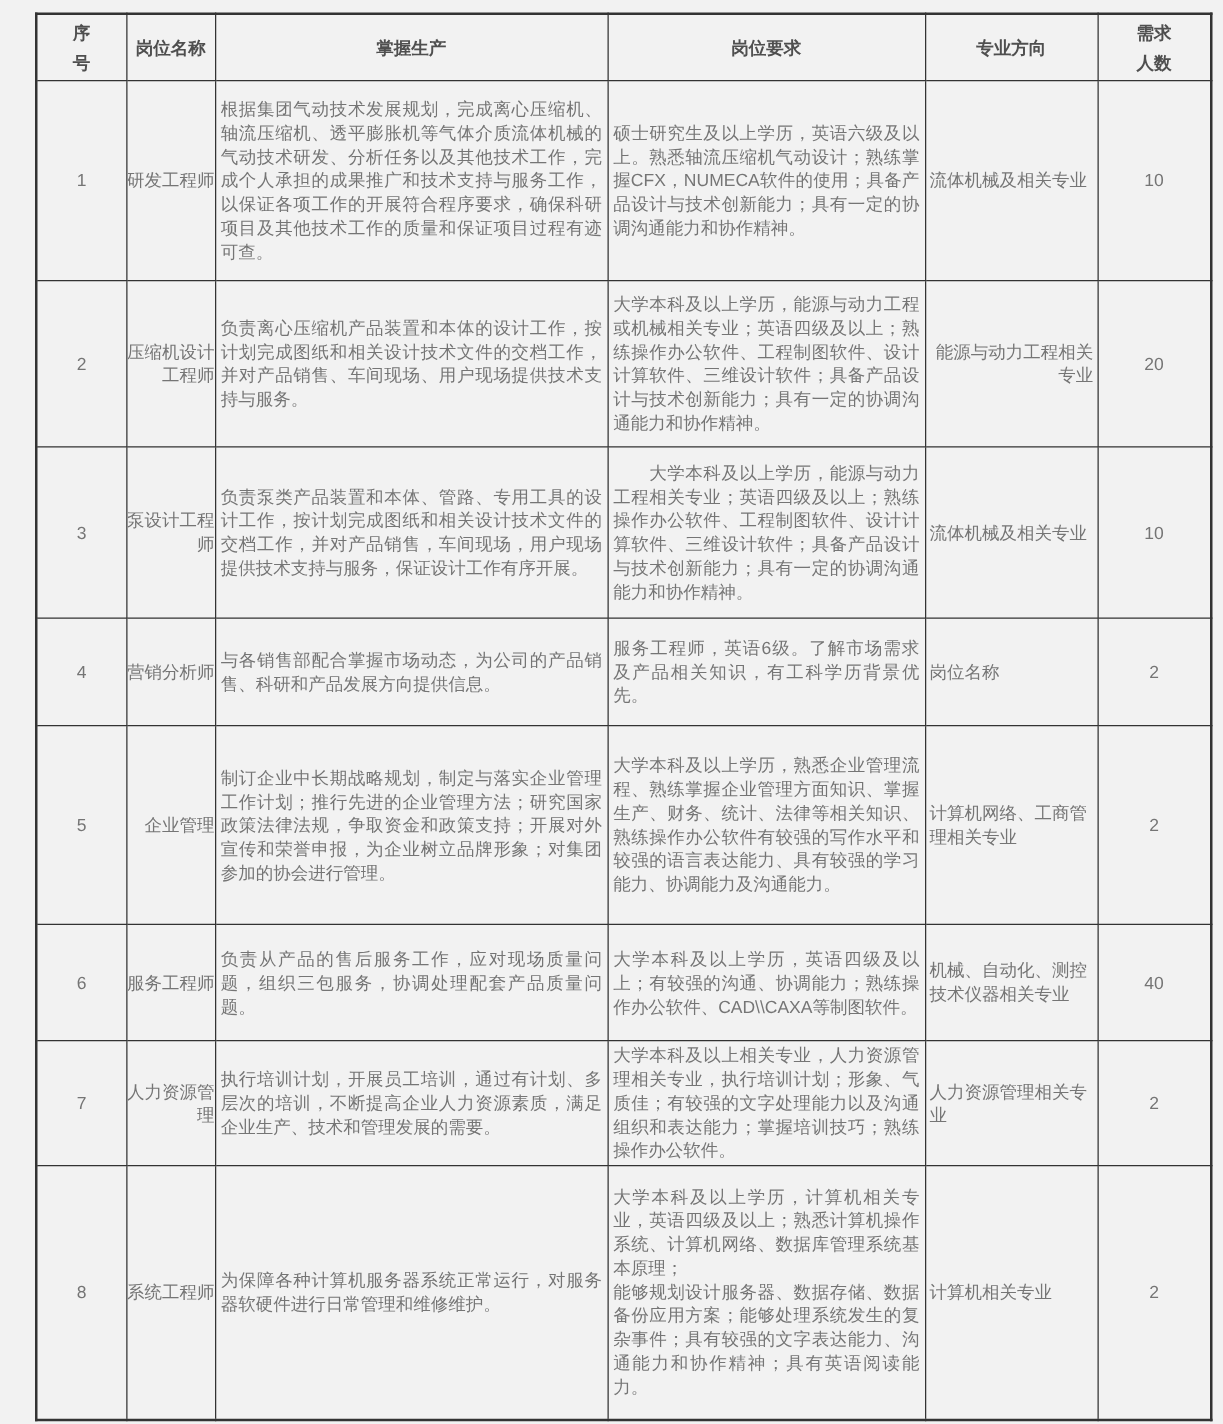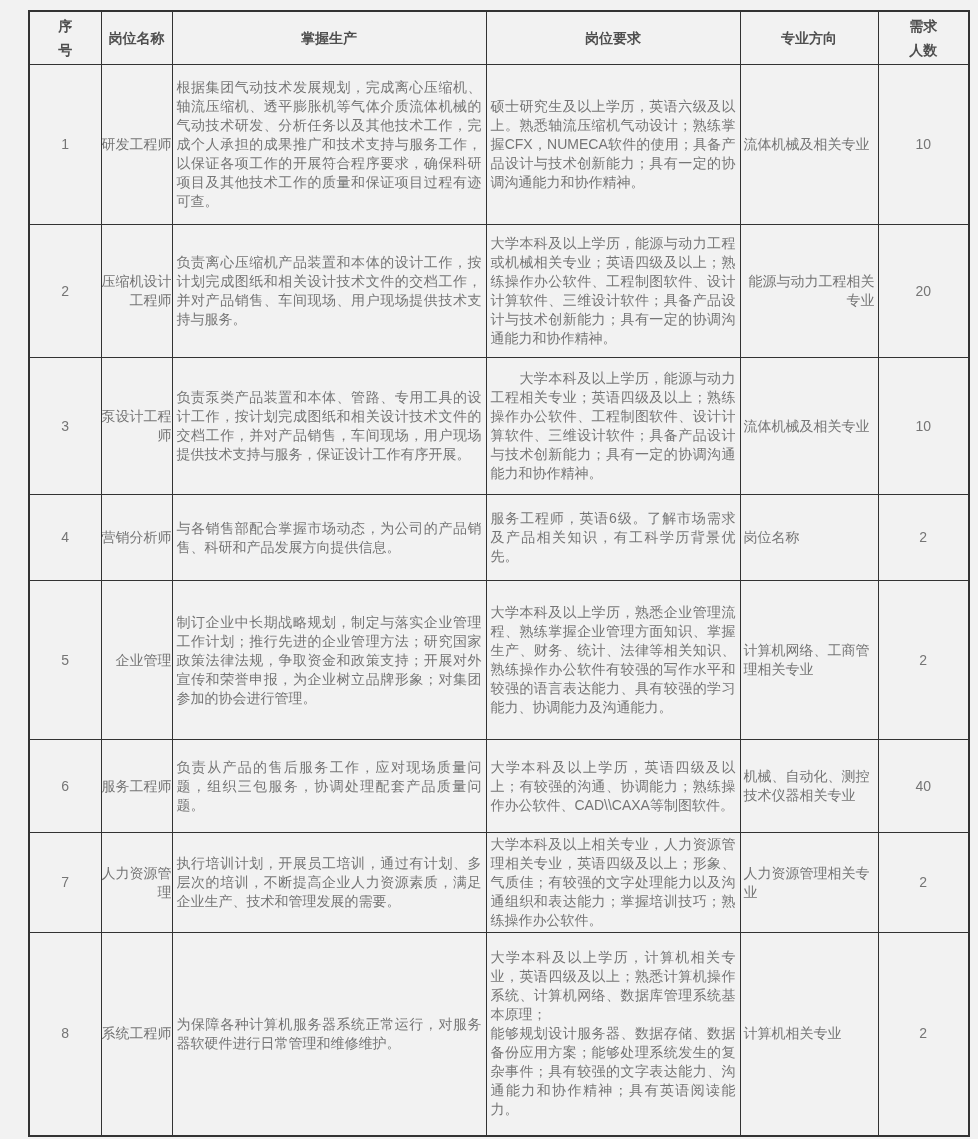--- a/index.html
+++ b/index.html
@@ -150,21 +150,21 @@
     <td class="c-desc">负责从产品的售后服务工作，应对现场质量问题，组织三包服务，协调处理配套产品质量问题。</td>
     <td class="c-req">大学本科及以上学历，英语四级及以上；有较强的沟通、协调能力；熟练操作办公软件、CAD\\CAXA等制图软件。</td>
     <td class="c-major">机械、自动化、测控技术仪器相关专业</td>
     <td class="c-count">40</td>
   </tr>
 
   <tr>
     <td class="c-no">7</td>
     <td class="c-title">人力资源管理</td>
     <td class="c-desc">执行培训计划，开展员工培训，通过有计划、多层次的培训，不断提高企业人力资源素质，满足企业生产、技术和管理发展的需要。</td>
-    <td class="c-req">大学本科及以上相关专业，人力资源管理相关专业，英语四级及以上；形象、气质佳；有较强的文字处理能力以及沟通组织和表达能力；掌握培训技巧；熟练操作办公软件。</td>
+    <td class="c-req">大学本科及以上相关专业，人力资源管理相关专业，执行培训计划；形象、气质佳；有较强的文字处理能力以及沟通组织和表达能力；掌握培训技巧；熟练操作办公软件。</td>
     <td class="c-major">人力资源管理相关专业</td>
     <td class="c-count">2</td>
   </tr>
 
   <tr>
     <td class="c-no">8</td>
     <td class="c-title">系统工程师</td>
     <td class="c-desc">为保障各种计算机服务器系统正常运行，对服务器软硬件进行日常管理和维修维护。</td>
     <td class="c-req">大学本科及以上学历，计算机相关专业，英语四级及以上；熟悉计算机操作系统、计算机网络、数据库管理系统基本原理；
 能够规划设计服务器、数据存储、数据备份应用方案；能够处理系统发生的复杂事件；具有较强的文字表达能力、沟通能力和协作精神；具有英语阅读能力。</td>

